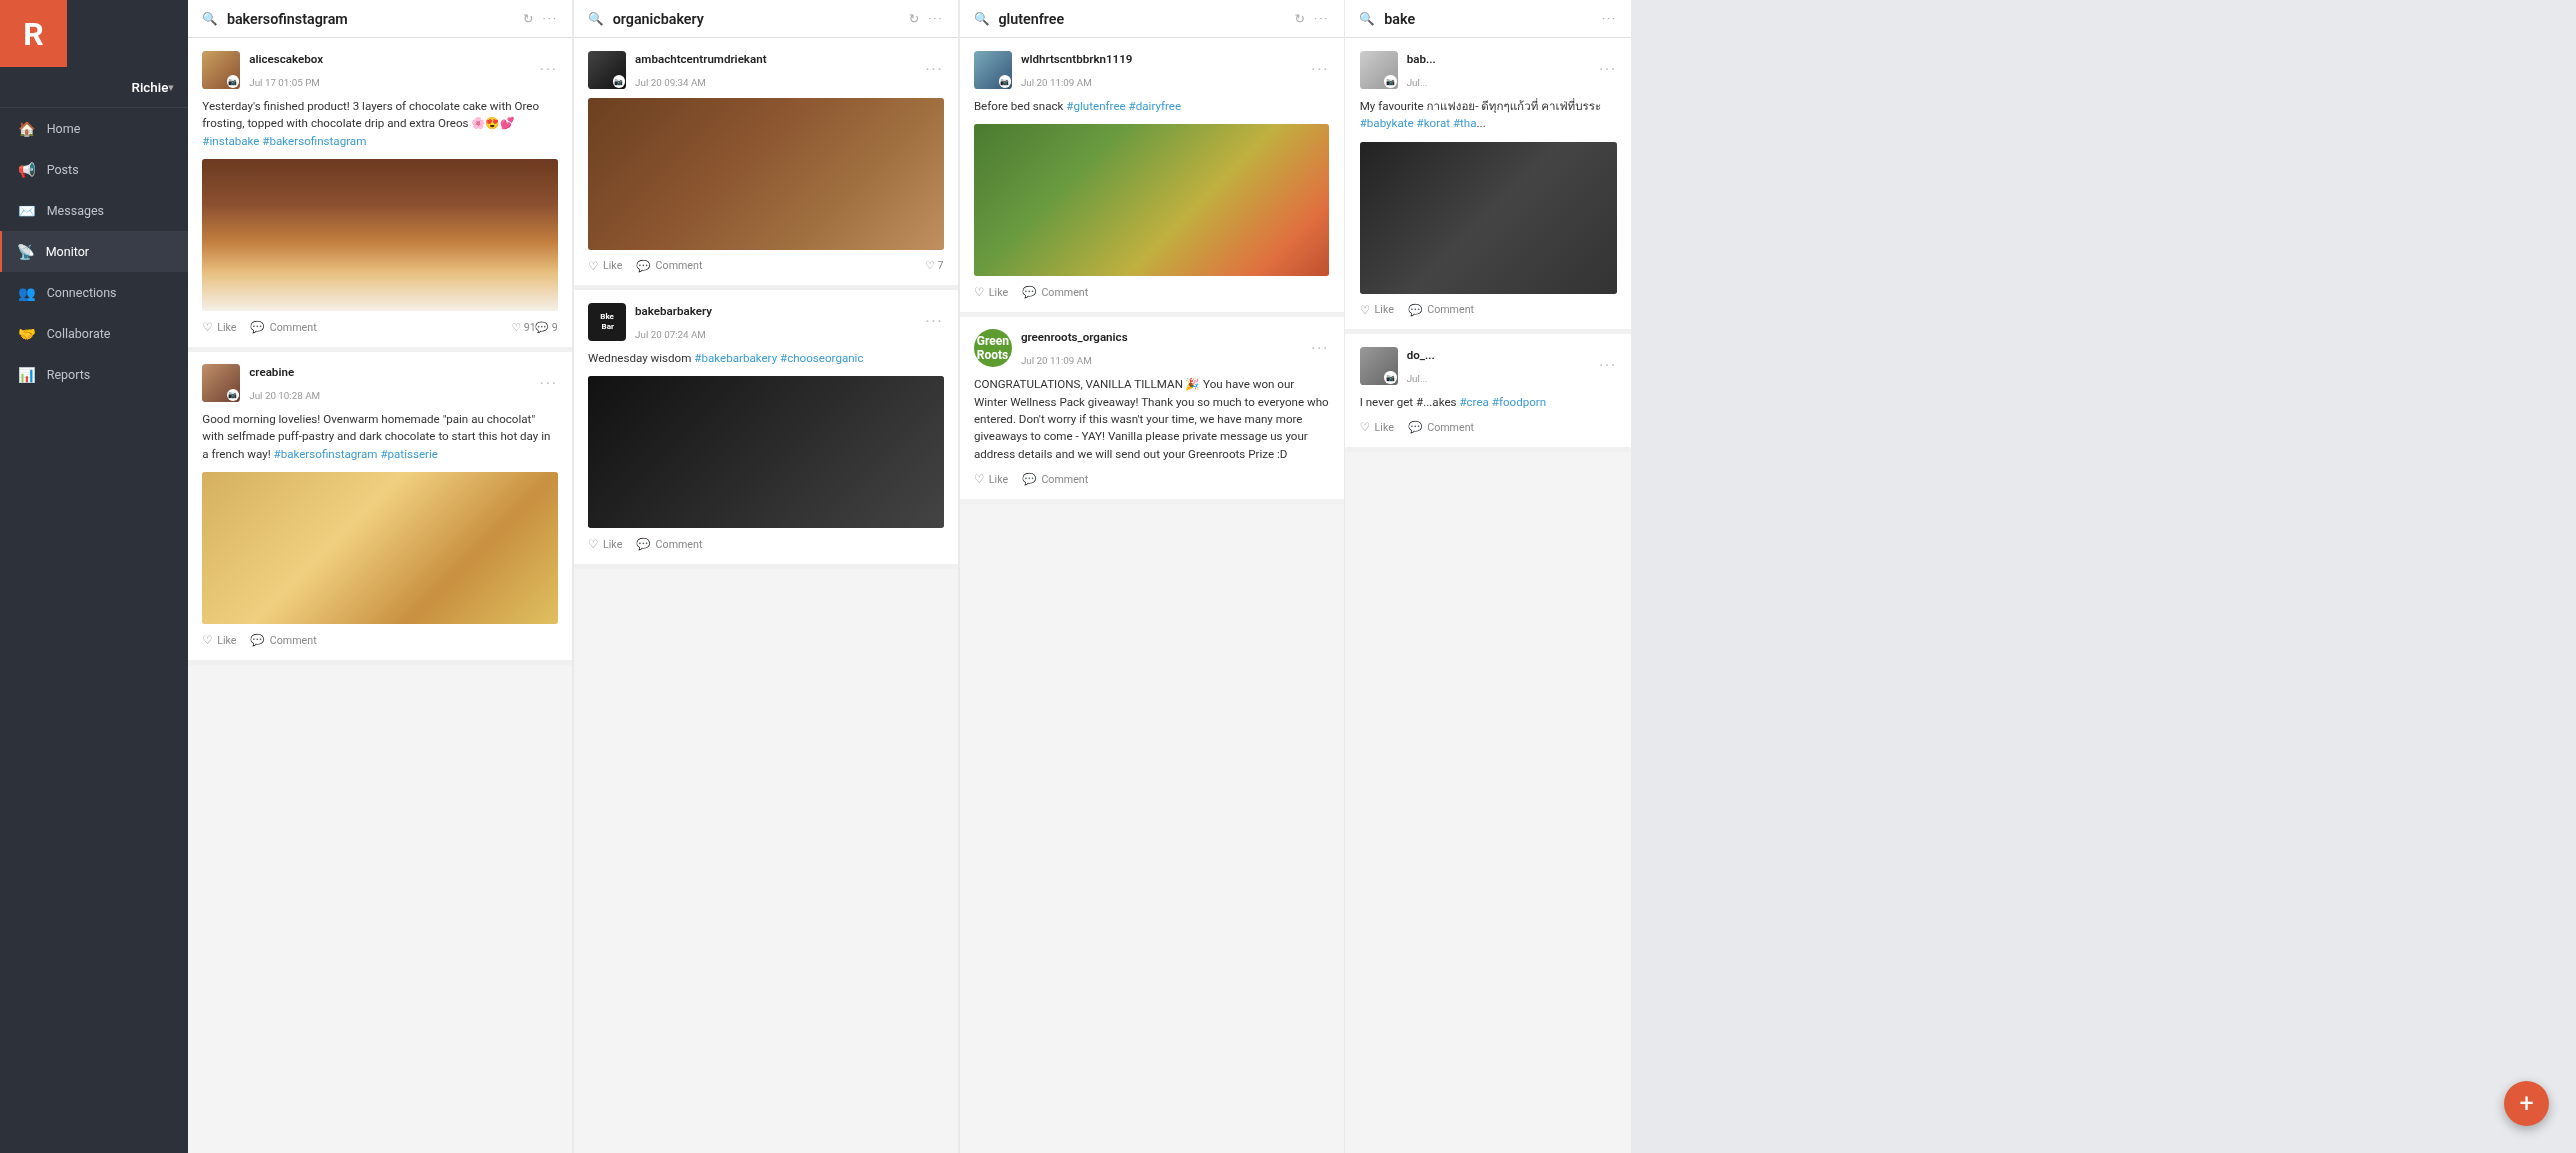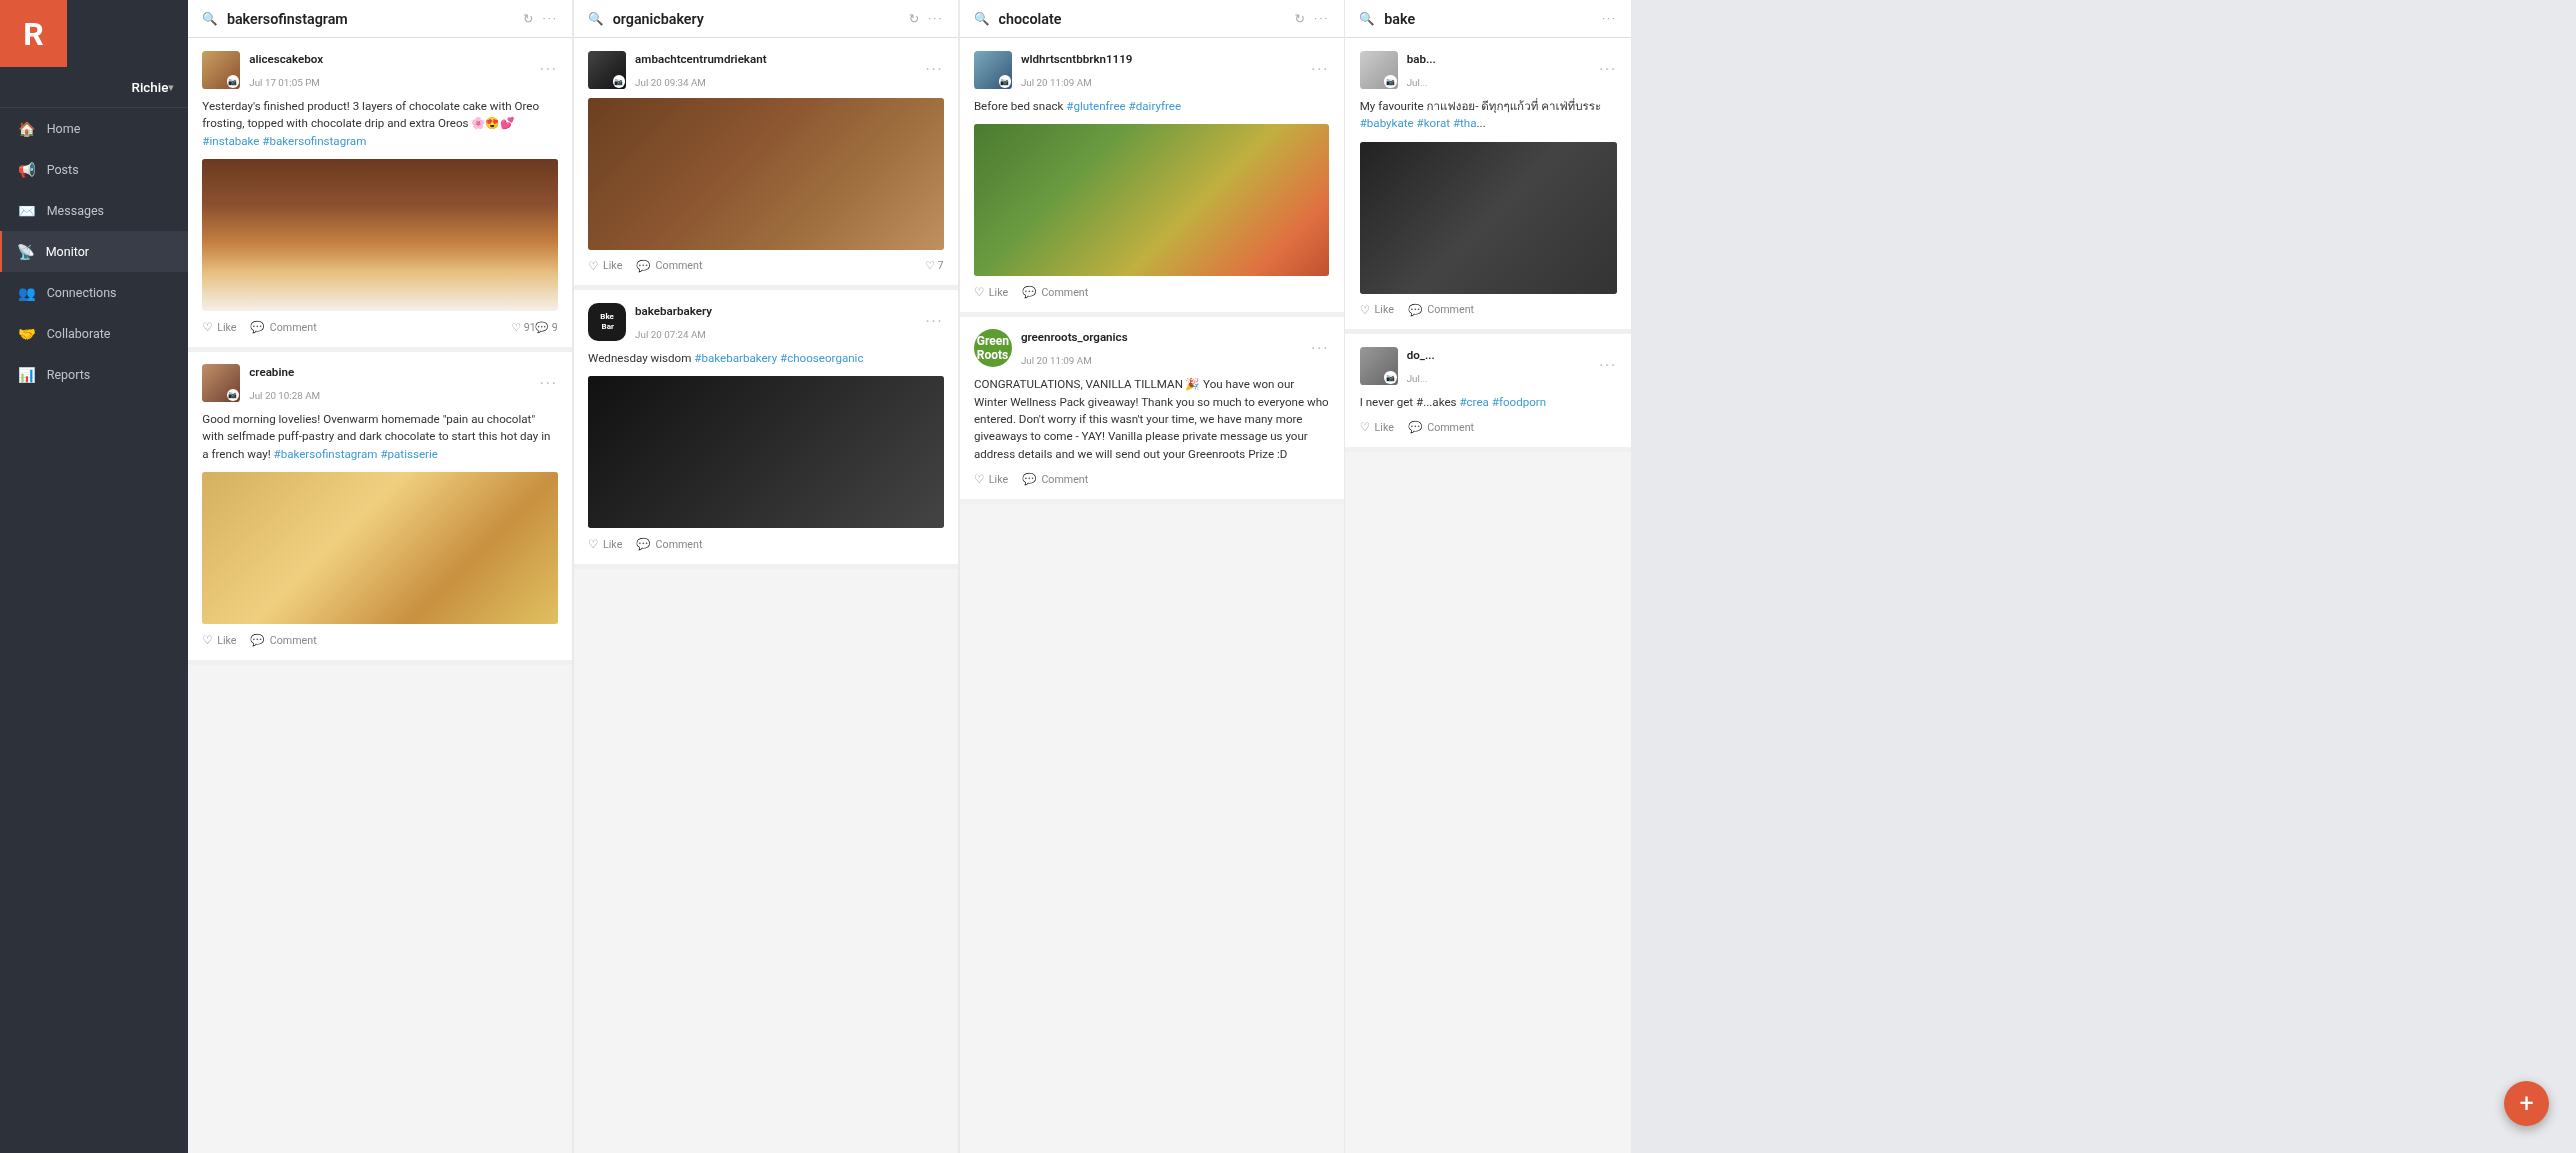--- a/index.html
+++ b/index.html
@@ -339,21 +339,21 @@
             <span class="post-action-icon">💬</span>
             <span>Comment</span>
           </div>
           <div class="post-count">
               <span>♡ 7</span>
             </div>
         </div>
       </div>
       <div class="post-card">
         <div class="post-header">
-          <div class="avatar av-bakebar" style="font-size:8px;font-weight:bold;color:#fff;display:flex;align-items:center;justify-content:center;text-align:right;line-height:1.2;border-radius:10px;">Bke<br>Bar</div>
+          <div class="avatar av-bakebar" style="font-size:8px;font-weight:bold;color:#fff;display:flex;align-items:center;justify-content:center;text-align:right;line-height:1.2;border-radius:4px;">Bke<br>Bar</div>
           <div class="post-meta">
             <div class="post-username">bakebarbakery</div>
             <div class="post-time">Jul 20 07:24 AM</div>
           </div>
           <span class="post-more" style="letter-spacing:1.8px;">···</span>
         </div>
         <div class="post-text">Wednesday wisdom <a class="hashtag" href="#">#bakebarbakery</a> <a class="hashtag" href="#">#chooseorganic</a></div>
         <div class="post-image" style="background:linear-gradient(135deg,#111 0%,#2a2a2a 50%,#444 100%);"></div>
         <div class="post-footer">
           <div class="post-action">
@@ -365,21 +365,21 @@
             <span>Comment</span>
           </div>
 
         </div>
       </div>
       </div>
     </div>
     <div class="col">
     <div class="col-header">
       <span class="col-search-icon">🔍</span>
-      <span class="col-title">chocolate</span>
+      <span class="col-title">glutenfree</span>
       <div class="col-actions">
         <span>↻</span>
         <span style="letter-spacing:1.8px;">···</span>
       </div>
     </div>
       <div class="col-body">
       <div class="post-card">
         <div class="post-header">
           <div class="avatar" style="background:linear-gradient(135deg,#7aaabb,#345678);border-radius:3.6px;position:relative;width:38px;height:38px;flex-shrink:0;">
     <div style="position:absolute;bottom:0.9px;right:0.9px;background:#fff;border-radius:50%;width:12.5px;height:12.5px;display:flex;align-items:center;justify-content:center;font-size:7.1px;">📷</div>

